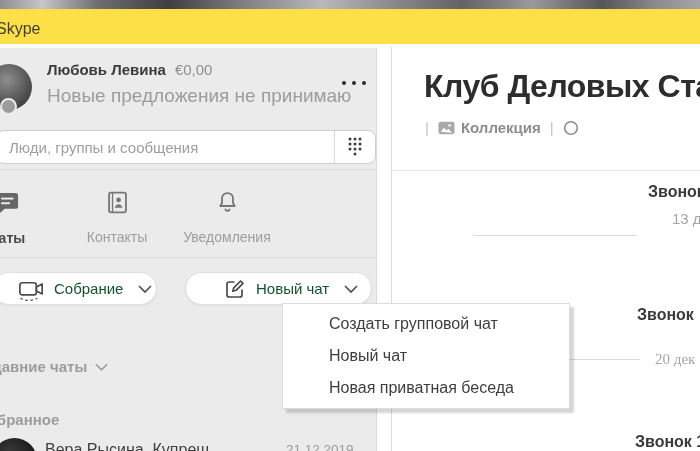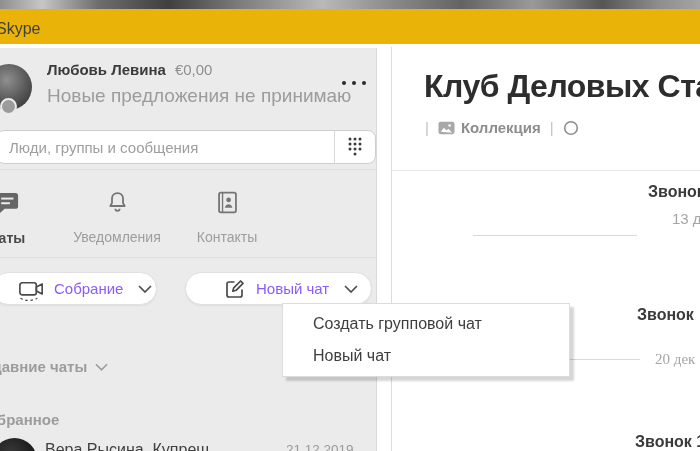--- a/index.html
+++ b/index.html
@@ -5,21 +5,21 @@
   html,body{margin:0;padding:0;background:#fff;}
   .screen{
     position:relative;width:700px;height:451px;overflow:hidden;background:#fff;
     font-family:"Liberation Sans","DejaVu Sans",sans-serif;
     -webkit-font-smoothing:antialiased;
   }
   
   .top-band{position:absolute;left:0;top:0;width:700px;height:9px;
     background:linear-gradient(90deg,#8f8f8f 0%,#c6c6c6 6%,#6e6e6e 14%,#3f3f3f 24%,#7b7b7b 34%,#b9b9b9 46%,#8a8a8a 56%,#636363 66%,#9a9a9a 76%,#565656 86%,#8d8d8d 94%,#a5a5a5 100%);}
   
-  .titlebar{position:absolute;left:0;top:9px;width:700px;height:35px;background:#eab308;}
+  .titlebar{position:absolute;left:0;top:9px;width:700px;height:35px;background:#fde047;}
   .app-title{position:absolute;left:-4px;top:11px;font-size:16px;color:#3f3f3f;}
   
   .sidebar{position:absolute;left:0;top:48px;width:377px;height:407px;background:#ebebeb;border-right:1px solid #d9d9d9;box-sizing:border-box;}
   .avatar{position:absolute;left:-14px;top:16px;width:46px;height:46px;border-radius:50%;
     background:radial-gradient(circle at 45% 35%,#8f8f8f,#555 55%,#2f2f2f 95%);}
   .status-dot{position:absolute;left:0px;top:50px;width:13px;height:13px;border-radius:50%;background:#9b9b9b;border:2px solid #ebebeb;}
   .profile-name-row{position:absolute;left:47px;top:13px;font-size:15px;line-height:18px;white-space:nowrap;}
   .profile-name{color:#3b3b3b;font-weight:700;}
   .profile-balance{color:#8e8e8e;margin-left:9px;font-weight:400;}
   .profile-status{position:absolute;left:47px;top:37px;font-size:19px;color:#9c9c9c;white-space:nowrap;}
@@ -31,21 +31,21 @@
   .dialpad-btn{width:40px;border-left:1px solid #d8d8d8;display:flex;align-items:center;justify-content:center;cursor:pointer;}
   .sidebar-divider{position:absolute;left:0;width:377px;height:1px;background:#dedede;}
   .nav{position:absolute;left:-48px;top:126px;width:440px;display:flex;}
   .nav-item{width:110px;display:flex;flex-direction:column;align-items:center;padding-top:15px;cursor:pointer;}
   .nav-label{margin-top:13px;font-size:14px;color:#9d9d9d;white-space:nowrap;}
   .nav-item.active .nav-label{color:#4a4a4a;font-weight:700;}
   .pill{position:absolute;top:224px;height:33px;background:#fff;border:1px solid #e0e0e0;border-radius:17px;
     box-shadow:0 1px 2px rgba(0,0,0,0.06);display:flex;align-items:center;box-sizing:border-box;cursor:pointer;}
   .pill-meet{left:-8px;width:165px;padding-left:23px;}
   .pill-new{left:185px;width:187px;padding-left:37px;}
-  .pill-label{font-size:15px;color:#8b5cf6;white-space:nowrap;}
+  .pill-label{font-size:15px;color:#14532d;white-space:nowrap;}
   .pill-meet .pill-label{margin-left:7px;}
   .pill-new .pill-label{margin-left:9px;}
   .pill-chevron{margin-left:15px;display:flex;}
   .section-label{position:absolute;font-size:15px;font-weight:700;color:#9c9c9c;display:flex;align-items:center;gap:8px;white-space:nowrap;cursor:pointer;}
   .section-recent{left:-27px;top:310px;}
   .section-fav{left:-21px;top:363px;}
   .chat-avatar{position:absolute;left:-8px;top:390px;width:45px;height:45px;border-radius:50%;
     background:radial-gradient(circle at 40% 35%,#3a3a3a,#161616 70%);}
   .chat-name{position:absolute;left:45px;top:393px;font-size:16px;color:#3f3f3f;white-space:nowrap;}
   .chat-date{position:absolute;left:286px;top:394px;font-size:13.5px;color:#9a9a9a;white-space:nowrap;}
@@ -61,21 +61,21 @@
   .call-2{left:637px;top:306px;}
   .call-3{left:635px;top:433px;}
   .date-line{position:absolute;height:1px;background:#d9d9d9;}
   .date-line-1{left:473px;top:235px;width:164px;}
   .date-line-2{left:473px;top:359px;width:167px;}
   .date-label{position:absolute;font-size:15px;color:#a5a5a5;white-space:nowrap;}
   .date-1{left:656px;top:210px;margin-left:16px;}
   .date-2{left:655px;top:351px;font-family:Liberation Serif, serif;}
   
   .menu{position:absolute;left:282px;top:303px;width:288px;background:#fff;border:1px solid #dcdcdc;
-    box-shadow:4px 4px 2px rgba(0,0,0,0.16);z-index:10;padding:4px 0 4px;box-sizing:border-box;}
+    box-shadow:4px 4px 2px rgba(0,0,0,0.16);z-index:10;padding:4px 16px 4px;box-sizing:border-box;}
   .menu-item{height:32px;line-height:32px;padding-left:30px;font-size:16px;color:#3e3e3e;white-space:nowrap;cursor:pointer;}
 </style>
 </head>
 <body>
 
 <div class="screen">
 
   <div class="top-band"></div>
 
   <div class="titlebar">
@@ -123,34 +123,34 @@
     <div class="nav">
       <div class="nav-item active">
         <svg width="28" height="28" viewBox="0 0 24 24">
           <path d="M4.5 3.5h15c1.1 0 2 .9 2 2v9.5c0 1.1-.9 2-2 2H10l-4.5 4v-4h-1c-1.1 0-2-.9-2-2V5.5c0-1.1.9-2 2-2z" fill="#666"></path>
           <line x1="7" y1="8.2" x2="17.5" y2="8.2" stroke="#ebebeb" stroke-width="1.7"></line>
           <line x1="7" y1="12.2" x2="14.5" y2="12.2" stroke="#ebebeb" stroke-width="1.7"></line>
         </svg>
         <span class="nav-label">Чаты</span>
       </div>
       <div class="nav-item">
-        <svg width="27" height="27" viewBox="0 0 24 24" fill="none" stroke="#757575" stroke-width="1.6" stroke-linejoin="round">
-          <path d="M12 3.6c2.9 0 4.9 2.1 4.9 4.9v4l1.5 2.6H5.6l1.5-2.6v-4c0-2.8 2-4.9 4.9-4.9z"></path>
-          <path d="M10.1 17.6a1.9 1.9 0 003.8 0"></path>
-        </svg>
-        <span class="nav-label">Уведомления</span>
-      </div>
-      <div class="nav-item">
         <svg width="27" height="27" viewBox="0 0 24 24">
           <rect x="4.5" y="3.2" width="15" height="17.6" rx="1.6" fill="none" stroke="#757575" stroke-width="1.6"></rect>
           <line x1="7.6" y1="3.5" x2="7.6" y2="20.5" stroke="#757575" stroke-width="1.2"></line>
           <circle cx="13" cy="9.7" r="2.1" fill="#757575"></circle>
           <path d="M9.6 16.6c.6-2 2-3 3.4-3s2.8 1 3.4 3z" fill="#757575"></path>
         </svg>
         <span class="nav-label">Контакты</span>
+      </div>
+      <div class="nav-item">
+        <svg width="27" height="27" viewBox="0 0 24 24" fill="none" stroke="#757575" stroke-width="1.6" stroke-linejoin="round">
+          <path d="M12 3.6c2.9 0 4.9 2.1 4.9 4.9v4l1.5 2.6H5.6l1.5-2.6v-4c0-2.8 2-4.9 4.9-4.9z"></path>
+          <path d="M10.1 17.6a1.9 1.9 0 003.8 0"></path>
+        </svg>
+        <span class="nav-label">Уведомления</span>
       </div>
     </div>
 
     <div class="sidebar-divider" style="top:209px"></div>
 
     <div class="pill pill-meet">
       <svg width="31" height="26" viewBox="0 0 32 26" fill="none" stroke="#4a4a4a" stroke-width="1.7" stroke-linejoin="round">
         <rect x="4" y="6.5" width="17" height="12.5" rx="2.5"></rect>
         <path d="M21 11l6-3.2v10.4L21 15z"></path>
         <path d="M4.5 22.5q8 4.5 17.5 0" stroke-width="1.3" stroke-dasharray="2.6 2.8"></path>
@@ -223,15 +223,16 @@
 
   <div class="call-msg call-2">Звонок</div>
   <div class="date-line date-line-2"></div>
   <div class="date-label date-2">20 дек</div>
 
   <div class="call-msg call-3">Звонок 1</div>
 
   <div class="menu">
     <div class="menu-item">Создать групповой чат</div>
     <div class="menu-item">Новый чат</div>
+    <div class="menu-item">Новая приватная беседа</div>
   </div>
 
 </div>
 
 </body></html>

